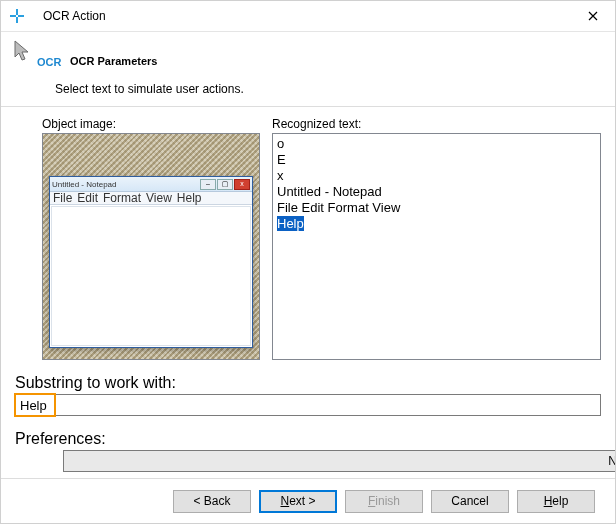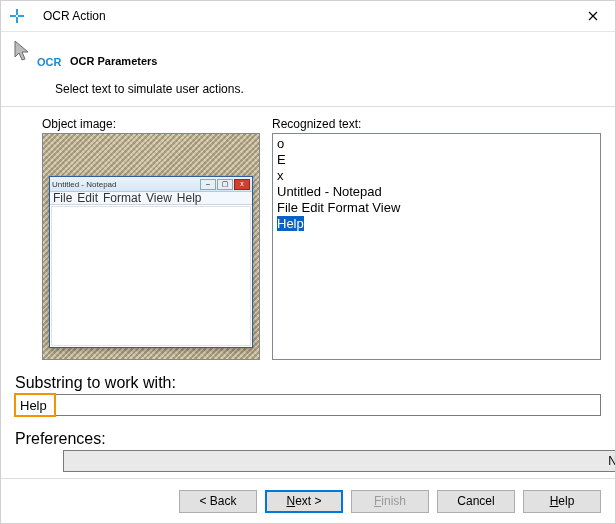--- a/index.html
+++ b/index.html
@@ -208,21 +208,21 @@
     font-size:10px; color:#444;
   }
 
   .button-row {
     height: 44px;
     border-top: 1px solid #ddd;
     display:flex;
     align-items:center;
     justify-content:flex-end;
     gap: 8px;
-    padding: 0 14px;
+    padding: 0 20px;
     background:#fff;
   }
   .btn {
     min-width: 78px;
     height: 23px;
     border:1px solid #adadad;
     background:#e1e1e1;
     font-family:inherit;
     font-size:12px;
     padding: 0 10px;

